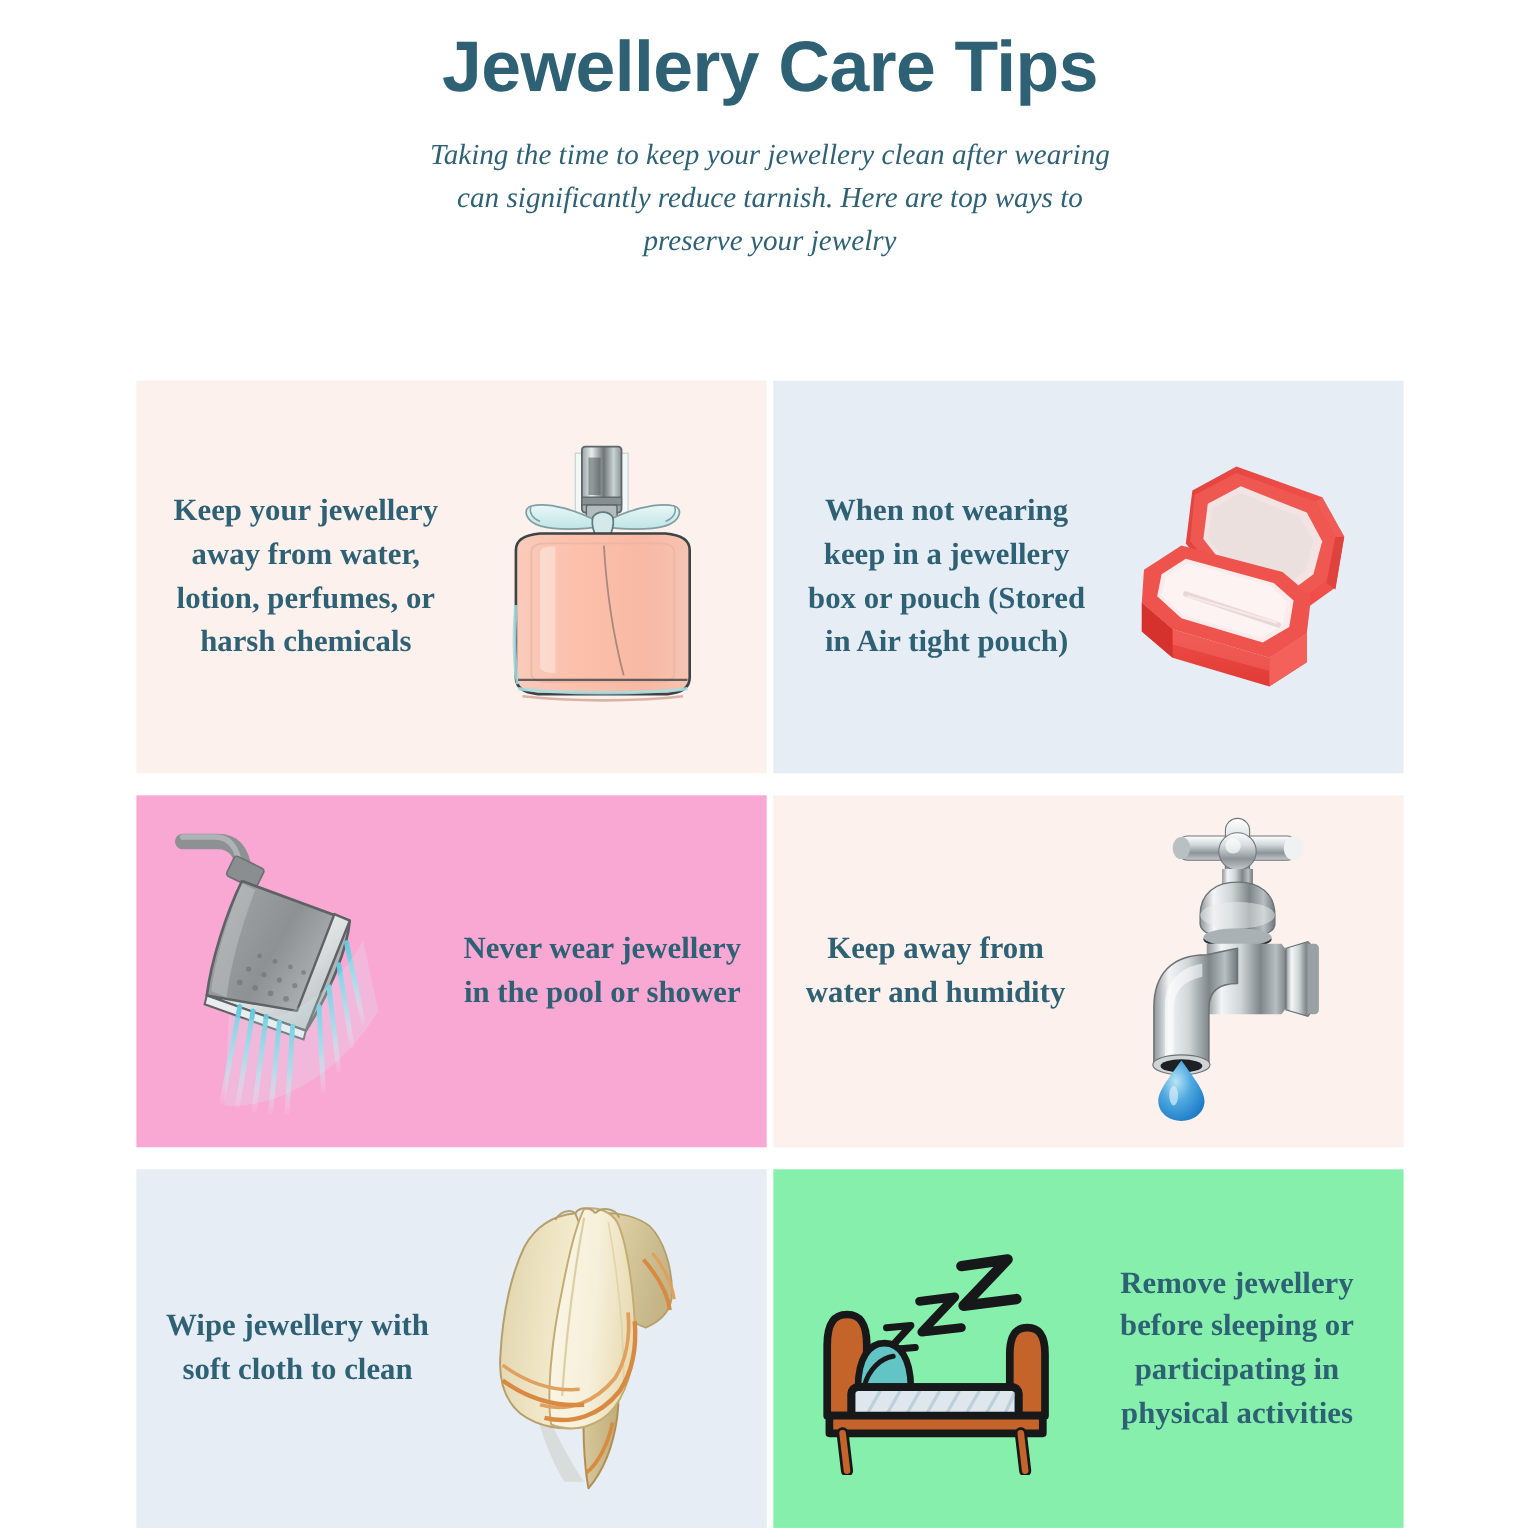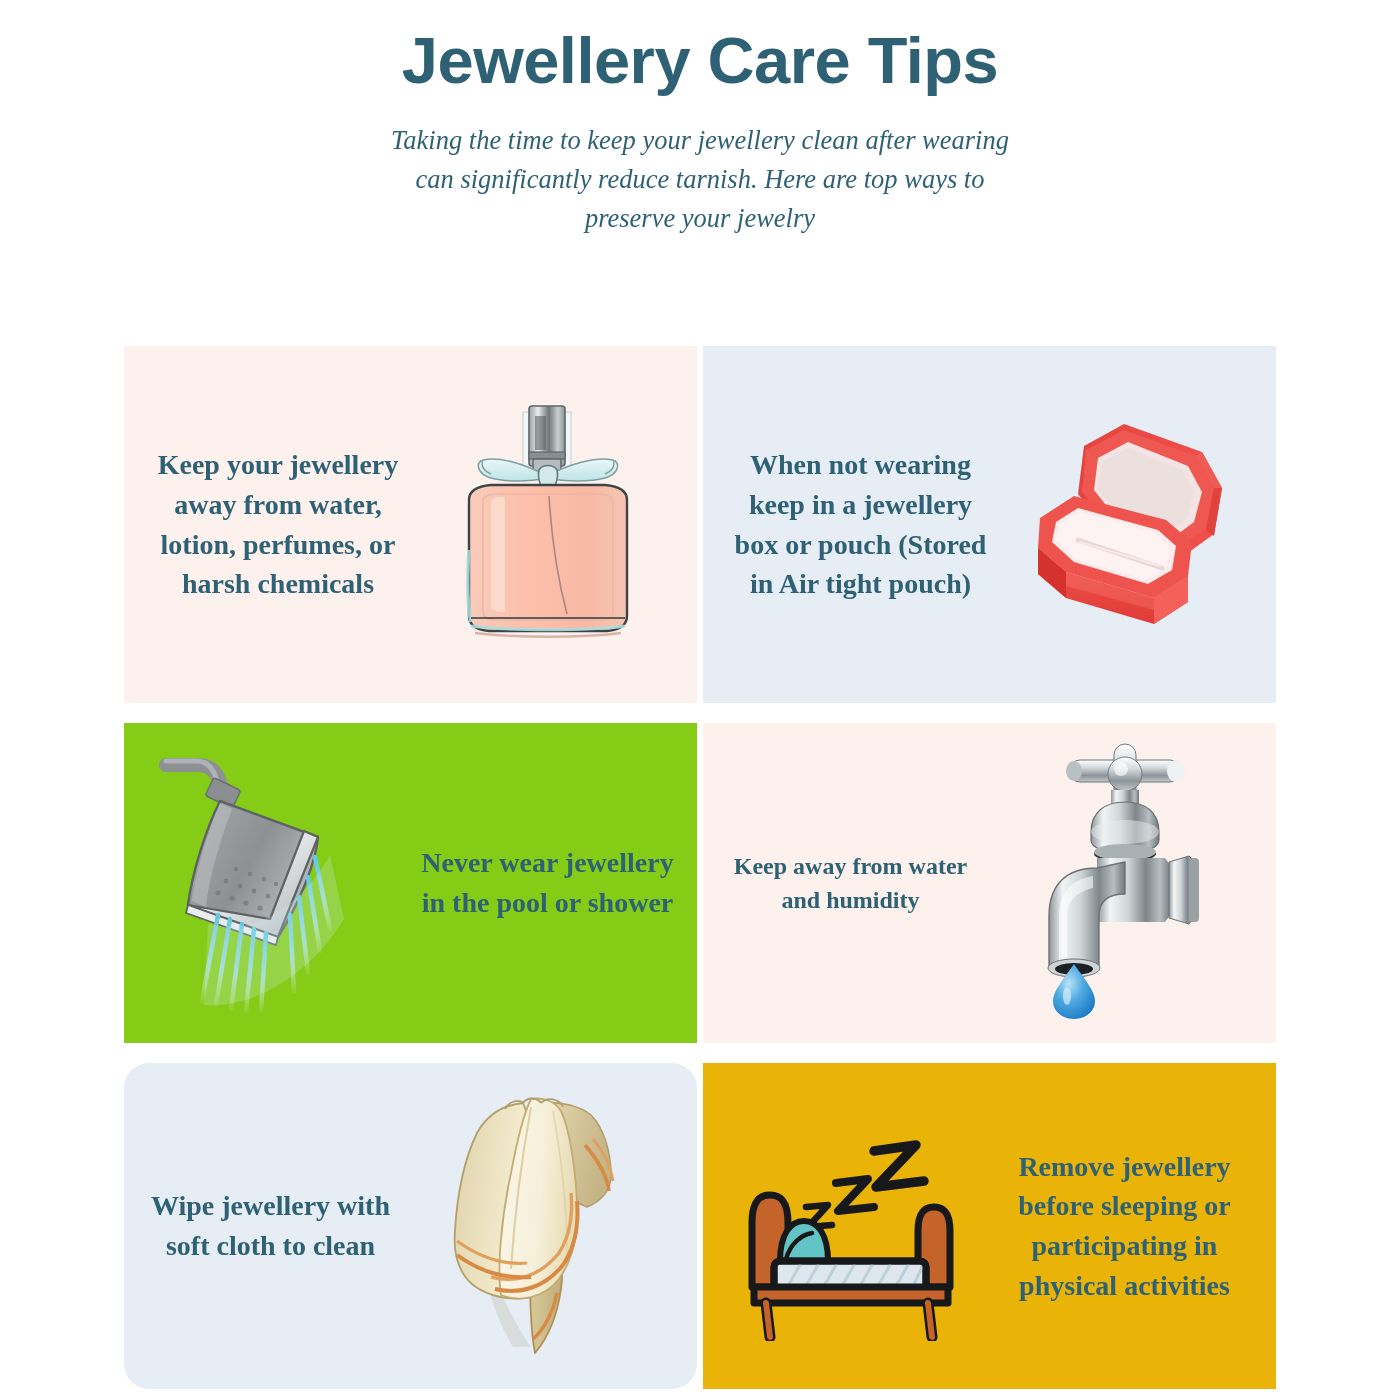--- a/index.html
+++ b/index.html
@@ -93,21 +93,21 @@
   .art-perfume  { width: 245px; height: 300px; }
   .art-ringbox  { width: 250px; height: 290px; }
   .art-shower   { width: 250px; height: 300px; }
   .art-faucet   { width: 250px; height: 300px; }
   .art-cloth    { width: 250px; height: 300px; }
   .art-bed      { width: 250px; height: 260px; }
 
   .card1 .card-text { font-size: 28px; padding-right: 4px; }
   .card2 .card-text { font-size: 28px; padding-left: 24px; }
   .card3 .card-text { font-size: 28px; }
-  .card4 .card-text { font-size: 24px; }
+  .card4 .card-text { font-size: 28px; }
   .card5 .card-text { font-size: 28px; }
   .card6 .card-text { font-size: 28px; }
 
   .card1 .card-art { margin-right: 28px; }
   .card2 .card-art { margin-right: 20px; }
   .card3 .card-art { margin-left: 24px; }
   .card4 .card-art { margin-right: 28px; }
   .card5 .card-art { margin-right: 30px; }
   .card6 .card-art { margin-left: 20px; }
 
@@ -221,21 +221,21 @@
 
           <polygon points="22,138 50,162 138,188 172,166 172,192 138,214 50,188 22,164" fill="url(#boxFront)"></polygon>
           <polygon points="22,138 22,164 50,188 50,162" fill="#d6322d"></polygon>
           <polygon points="138,188 172,166 172,192 138,214" fill="#f4605a"></polygon>
 
           <polygon points="50,162 138,188 138,200 50,176" fill="#f87a74" opacity="0.35"></polygon>
         </svg>
       </div>
     </div>
 
-    <div class="card card3 img-left" style="background:#84cc16;">
+    <div class="card card3 img-left" style="background:#f9a8d4;">
       <div class="card-text">Never wear jewellery in the pool or shower</div>
       <div class="card-art art-shower">
         <svg width="230" height="280" viewBox="0 0 230 280">
           <defs>
             <linearGradient id="shHead" x1="0" y1="0" x2="1" y2="0.6">
               <stop offset="0%" stop-color="#a6a9ab"></stop>
               <stop offset="55%" stop-color="#8d9194"></stop>
               <stop offset="100%" stop-color="#b9bdbf"></stop>
             </linearGradient>
             <linearGradient id="shFace" x1="0" y1="0" x2="1" y2="1">
@@ -354,21 +354,21 @@
 
           <path d="M61 238 C 60 246, 60 250, 60 254" stroke="#3ba0dd" stroke-width="4" fill="none" stroke-linecap="round"></path>
 
           <path d="M61 244 C 74 262, 82 272, 82 281 C 82 292, 72 299, 61 299
                    C 50 299, 40 292, 40 281 C 40 272, 48 262, 61 244 Z" transform="translate(0,-18)" fill="url(#dropG)"></path>
           <ellipse cx="54" cy="258" rx="4" ry="9" fill="#d6eefb" opacity="0.7"></ellipse>
         </svg>
       </div>
     </div>
 
-    <div class="card card5 img-right" style="background:#e6edf5;border-radius:25px;">
+    <div class="card card5 img-right" style="background:#e6edf5;">
       <div class="card-text">Wipe jewellery with soft cloth to clean</div>
       <div class="card-art art-cloth">
         <svg width="215" height="275" viewBox="0 0 215 275">
           <defs>
             <linearGradient id="clothL" x1="0" y1="0" x2="1" y2="0.3">
               <stop offset="0%" stop-color="#ded2a9"></stop>
               <stop offset="55%" stop-color="#eee4c3"></stop>
               <stop offset="100%" stop-color="#f7f1d9"></stop>
             </linearGradient>
             <linearGradient id="clothM" x1="0" y1="0" x2="1" y2="0.2">
@@ -416,21 +416,21 @@
           <path d="M22 152 C 44 168, 68 176, 92 174" fill="none" stroke="#e0a05e" stroke-width="3.2"></path>
 
           <path d="M150 56 C 162 70, 172 86, 174 102" fill="none" stroke="#d98a42" stroke-width="3.6"></path>
           <path d="M158 50 C 168 62, 176 78, 178 92" fill="none" stroke="#e0a05e" stroke-width="2.8"></path>
 
           <path d="M98 250 C 108 242, 118 224, 122 204" fill="none" stroke="#d98a42" stroke-width="3.4"></path>
         </svg>
       </div>
     </div>
 
-    <div class="card card6 img-left" style="background:#eab308;">
+    <div class="card card6 img-left" style="background:#86efac;">
       <div class="card-text">Remove jewellery before sleeping or participating in physical activities</div>
       <div class="card-art art-bed">
         <svg width="240" height="230" viewBox="0 0 240 230">
           <g stroke="#16181a" stroke-linecap="round" stroke-linejoin="round">
 
             <path d="M78 96 L 100 94 L 80 116 L 104 114" fill="none" stroke-width="6.5"></path>
             <path d="M108 72 L 140 68 L 110 100 L 146 96" fill="none" stroke-width="8"></path>
             <path d="M146 40 L 188 34 L 148 76 L 196 70" fill="none" stroke-width="9.5"></path>
 
             <path d="M24 112 C 24 92, 30 84, 42 84 C 54 84, 60 92, 60 112 L 60 176 L 24 176 Z" fill="#c4632a" stroke-width="7"></path>

